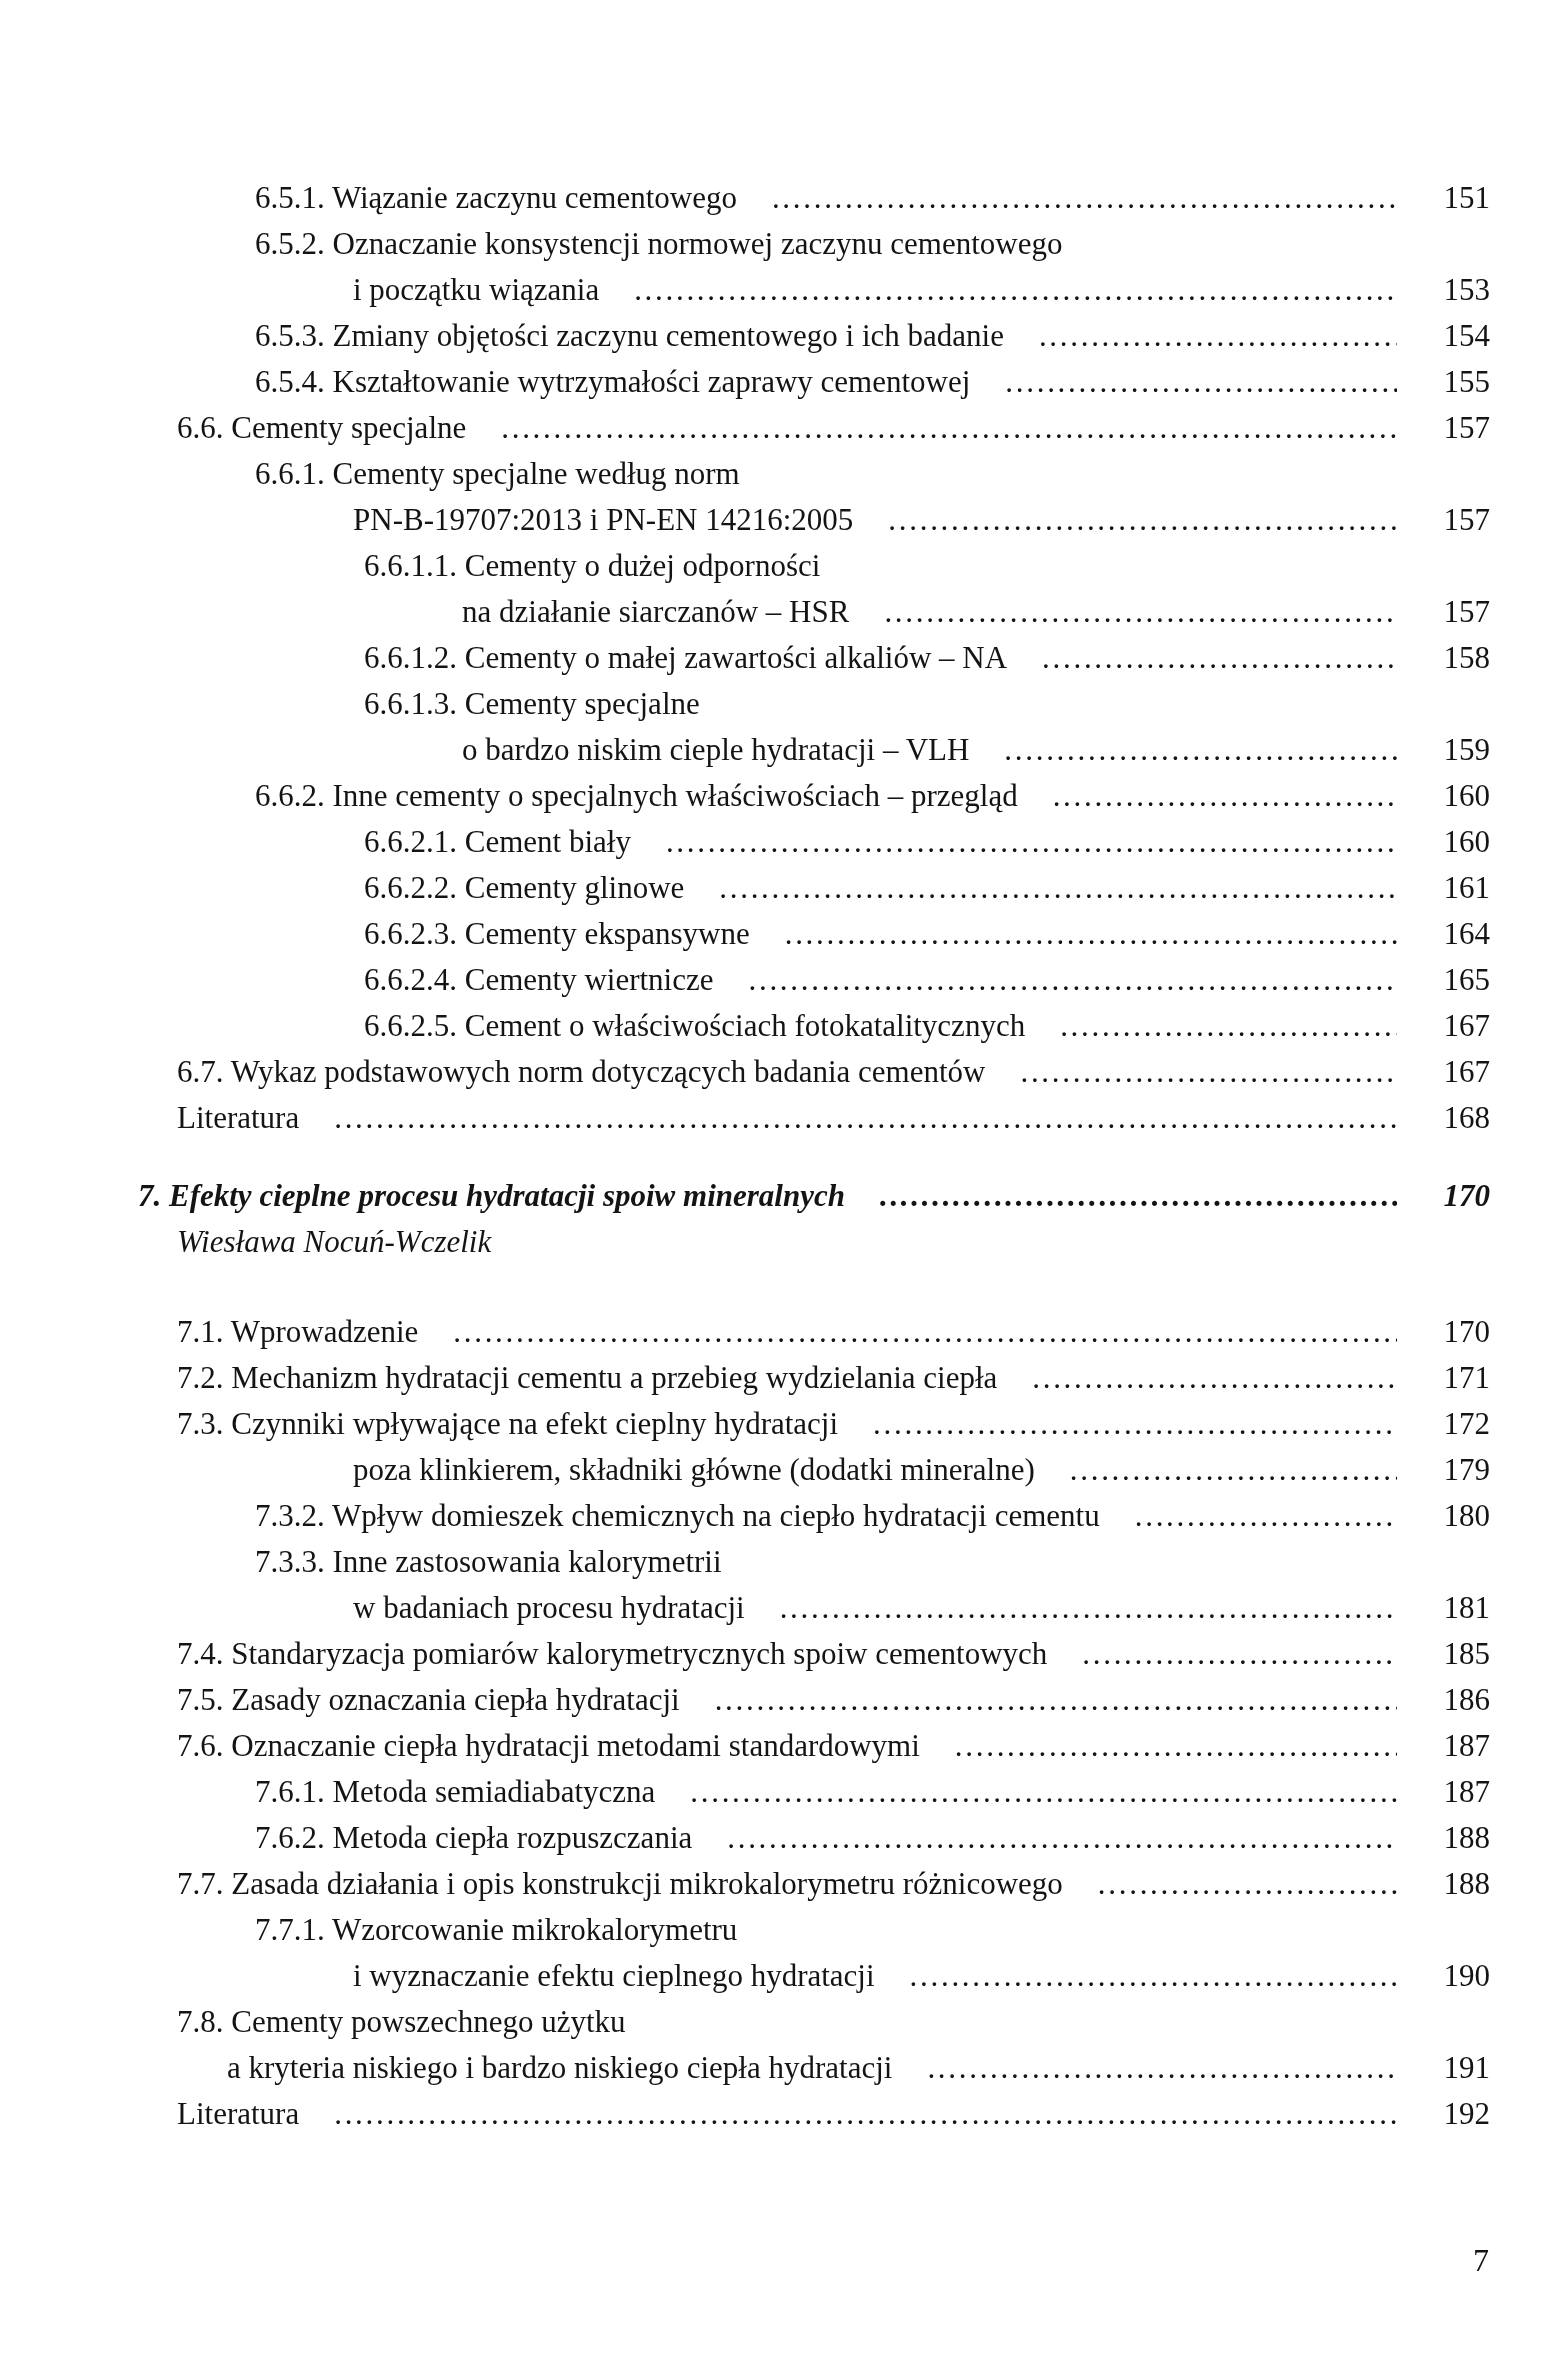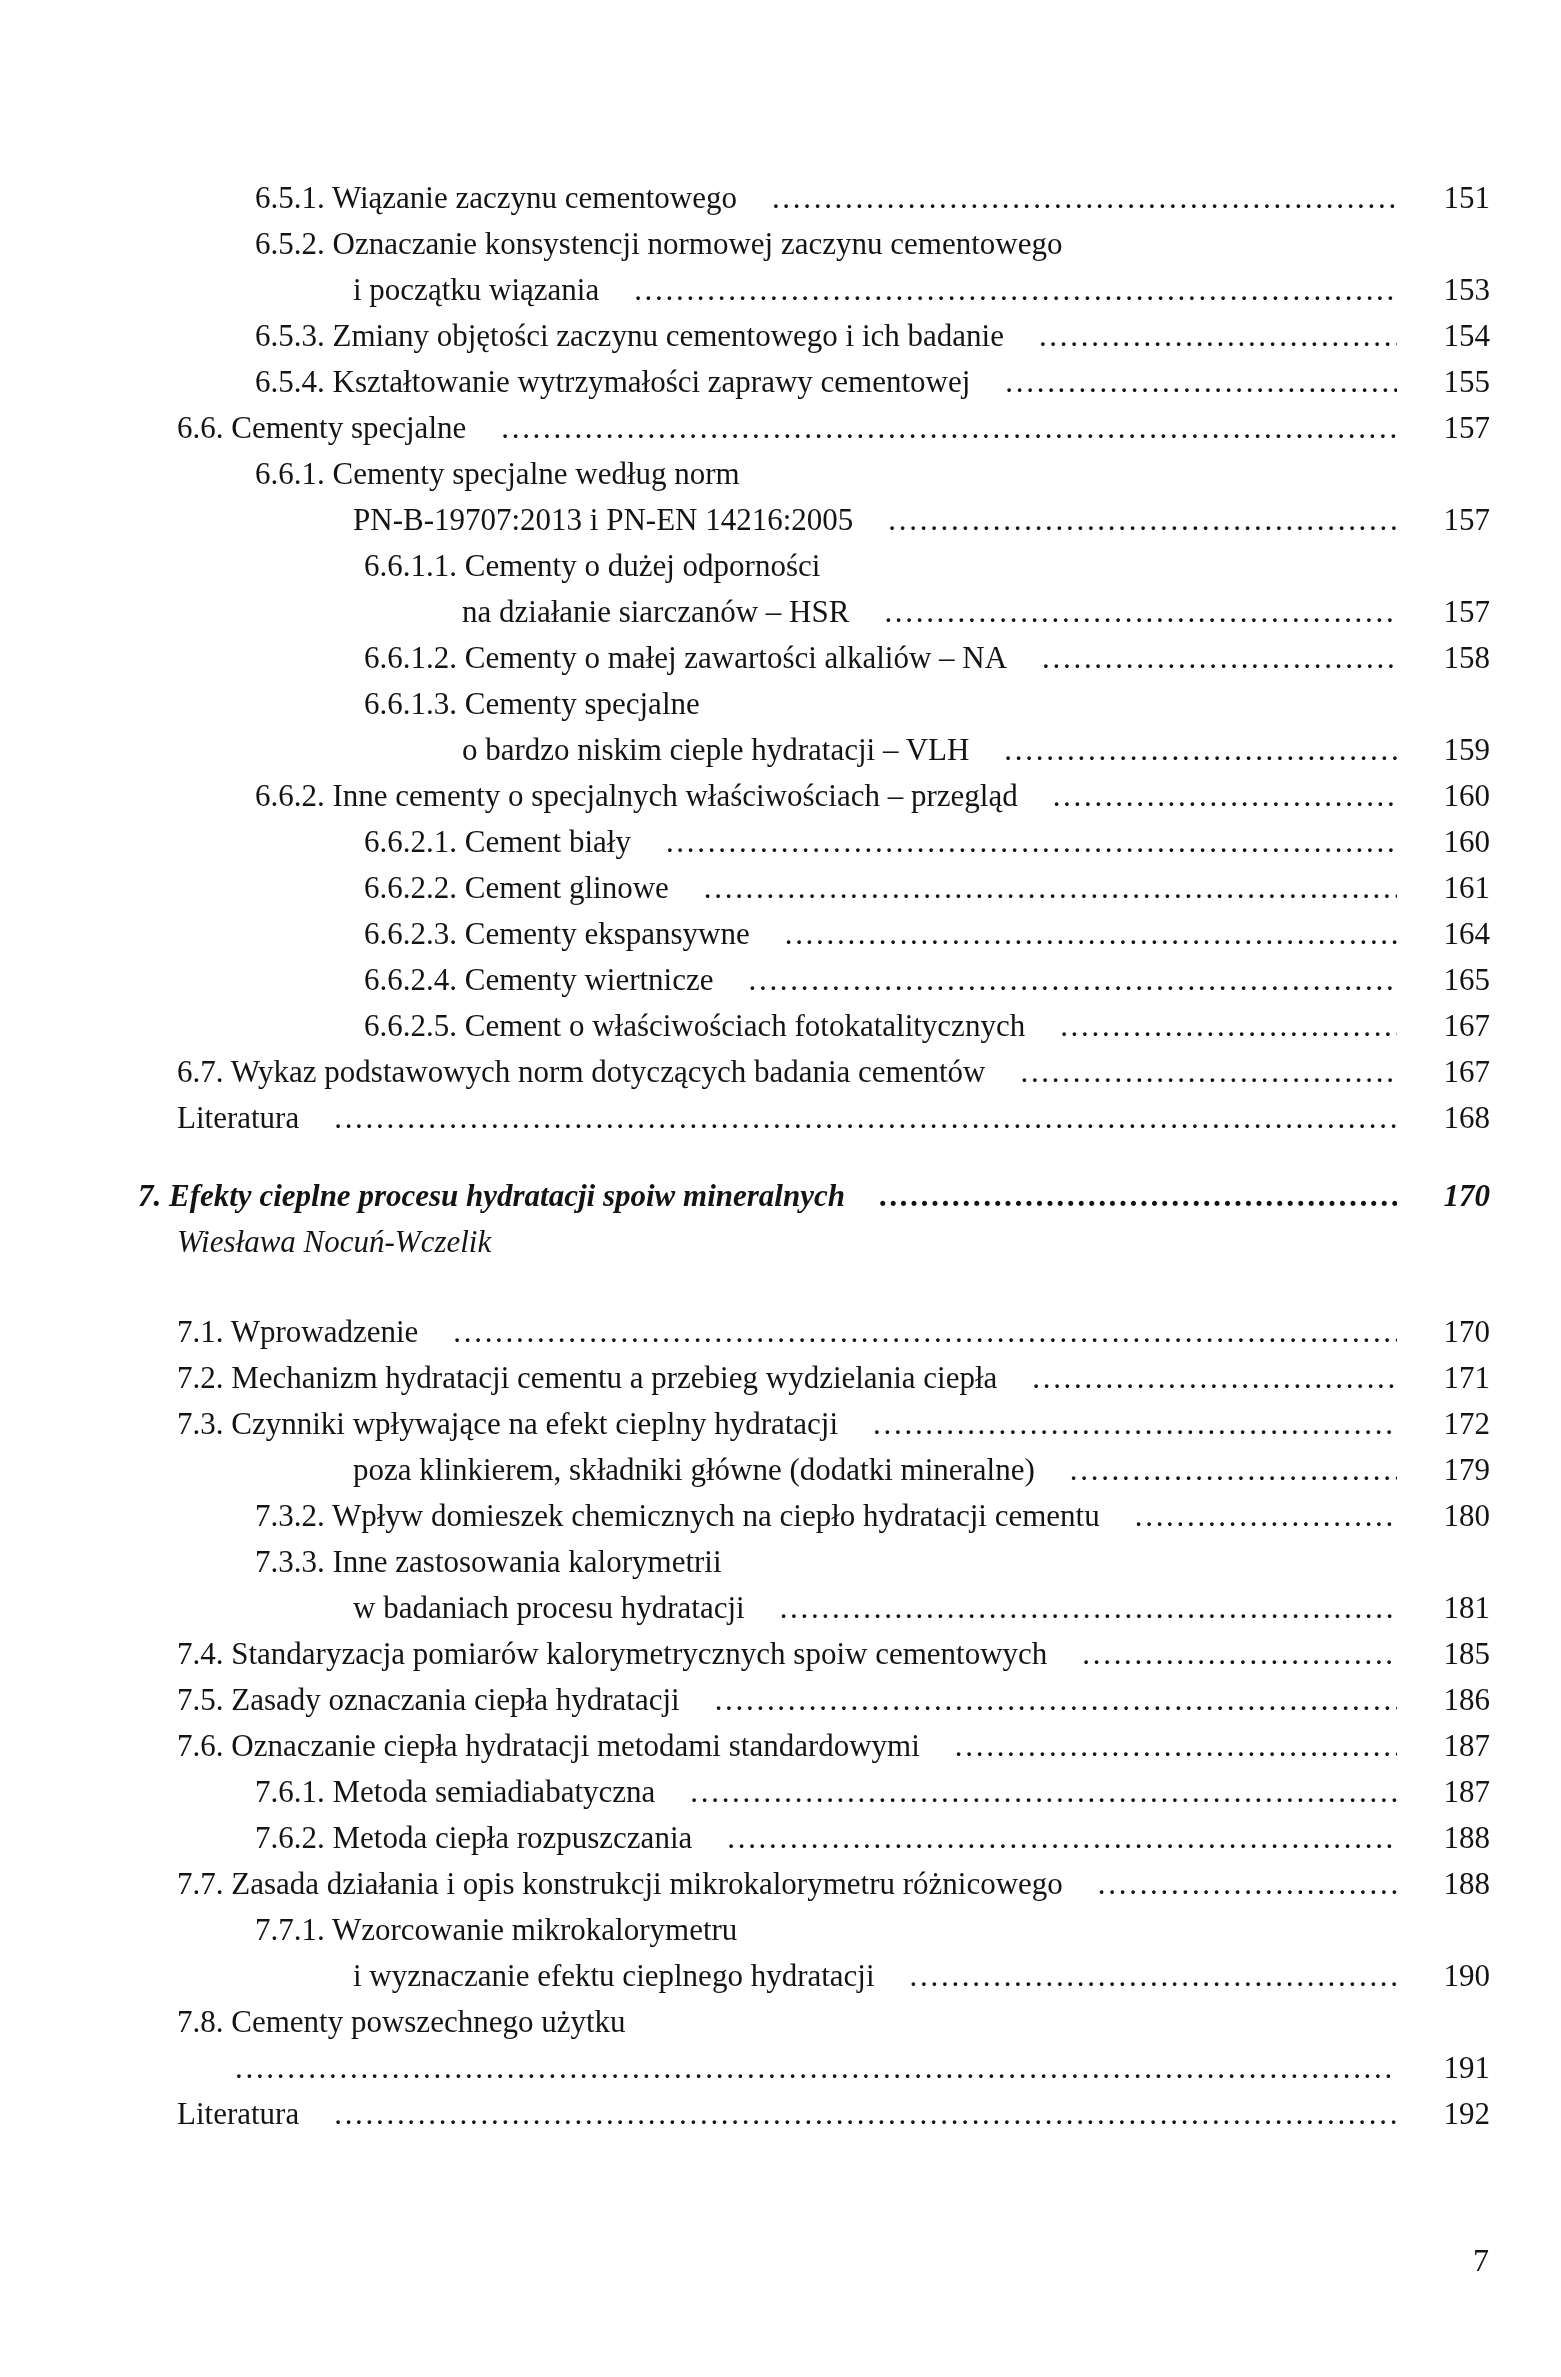--- a/index.html
+++ b/index.html
@@ -158,21 +158,21 @@
       </div>
       <div class="entry">
         <div class="line i3">
           <span class="text">6.6.2.1. Cement biały</span>
           <span class="leader"></span>
           <span class="pagenum">160</span>
         </div>
       </div>
       <div class="entry">
         <div class="line i3">
-          <span class="text">6.6.2.2. Cement glinowe</span>
+          <span class="text">6.6.2.2. Cementy glinowe</span>
           <span class="leader"></span>
           <span class="pagenum">161</span>
         </div>
       </div>
       <div class="entry">
         <div class="line i3">
           <span class="text">6.6.2.3. Cementy ekspansywne</span>
           <span class="leader"></span>
           <span class="pagenum">164</span>
         </div>
@@ -308,20 +308,21 @@
           <span class="text">i wyznaczanie efektu cieplnego hydratacji</span>
           <span class="leader"></span>
           <span class="pagenum">190</span>
         </div>
       </div>
       <div class="entry">
         <div class="line i1">
           <span class="text">7.8. Cementy powszechnego użytku</span>
         </div>
         <div class="line c1">
+          <span class="text">a kryteria niskiego i bardzo niskiego ciepła hydratacji</span>
           <span class="leader"></span>
           <span class="pagenum">191</span>
         </div>
       </div>
       <div class="entry">
         <div class="line i1">
           <span class="text">Literatura</span>
           <span class="leader"></span>
           <span class="pagenum">192</span>
         </div>

